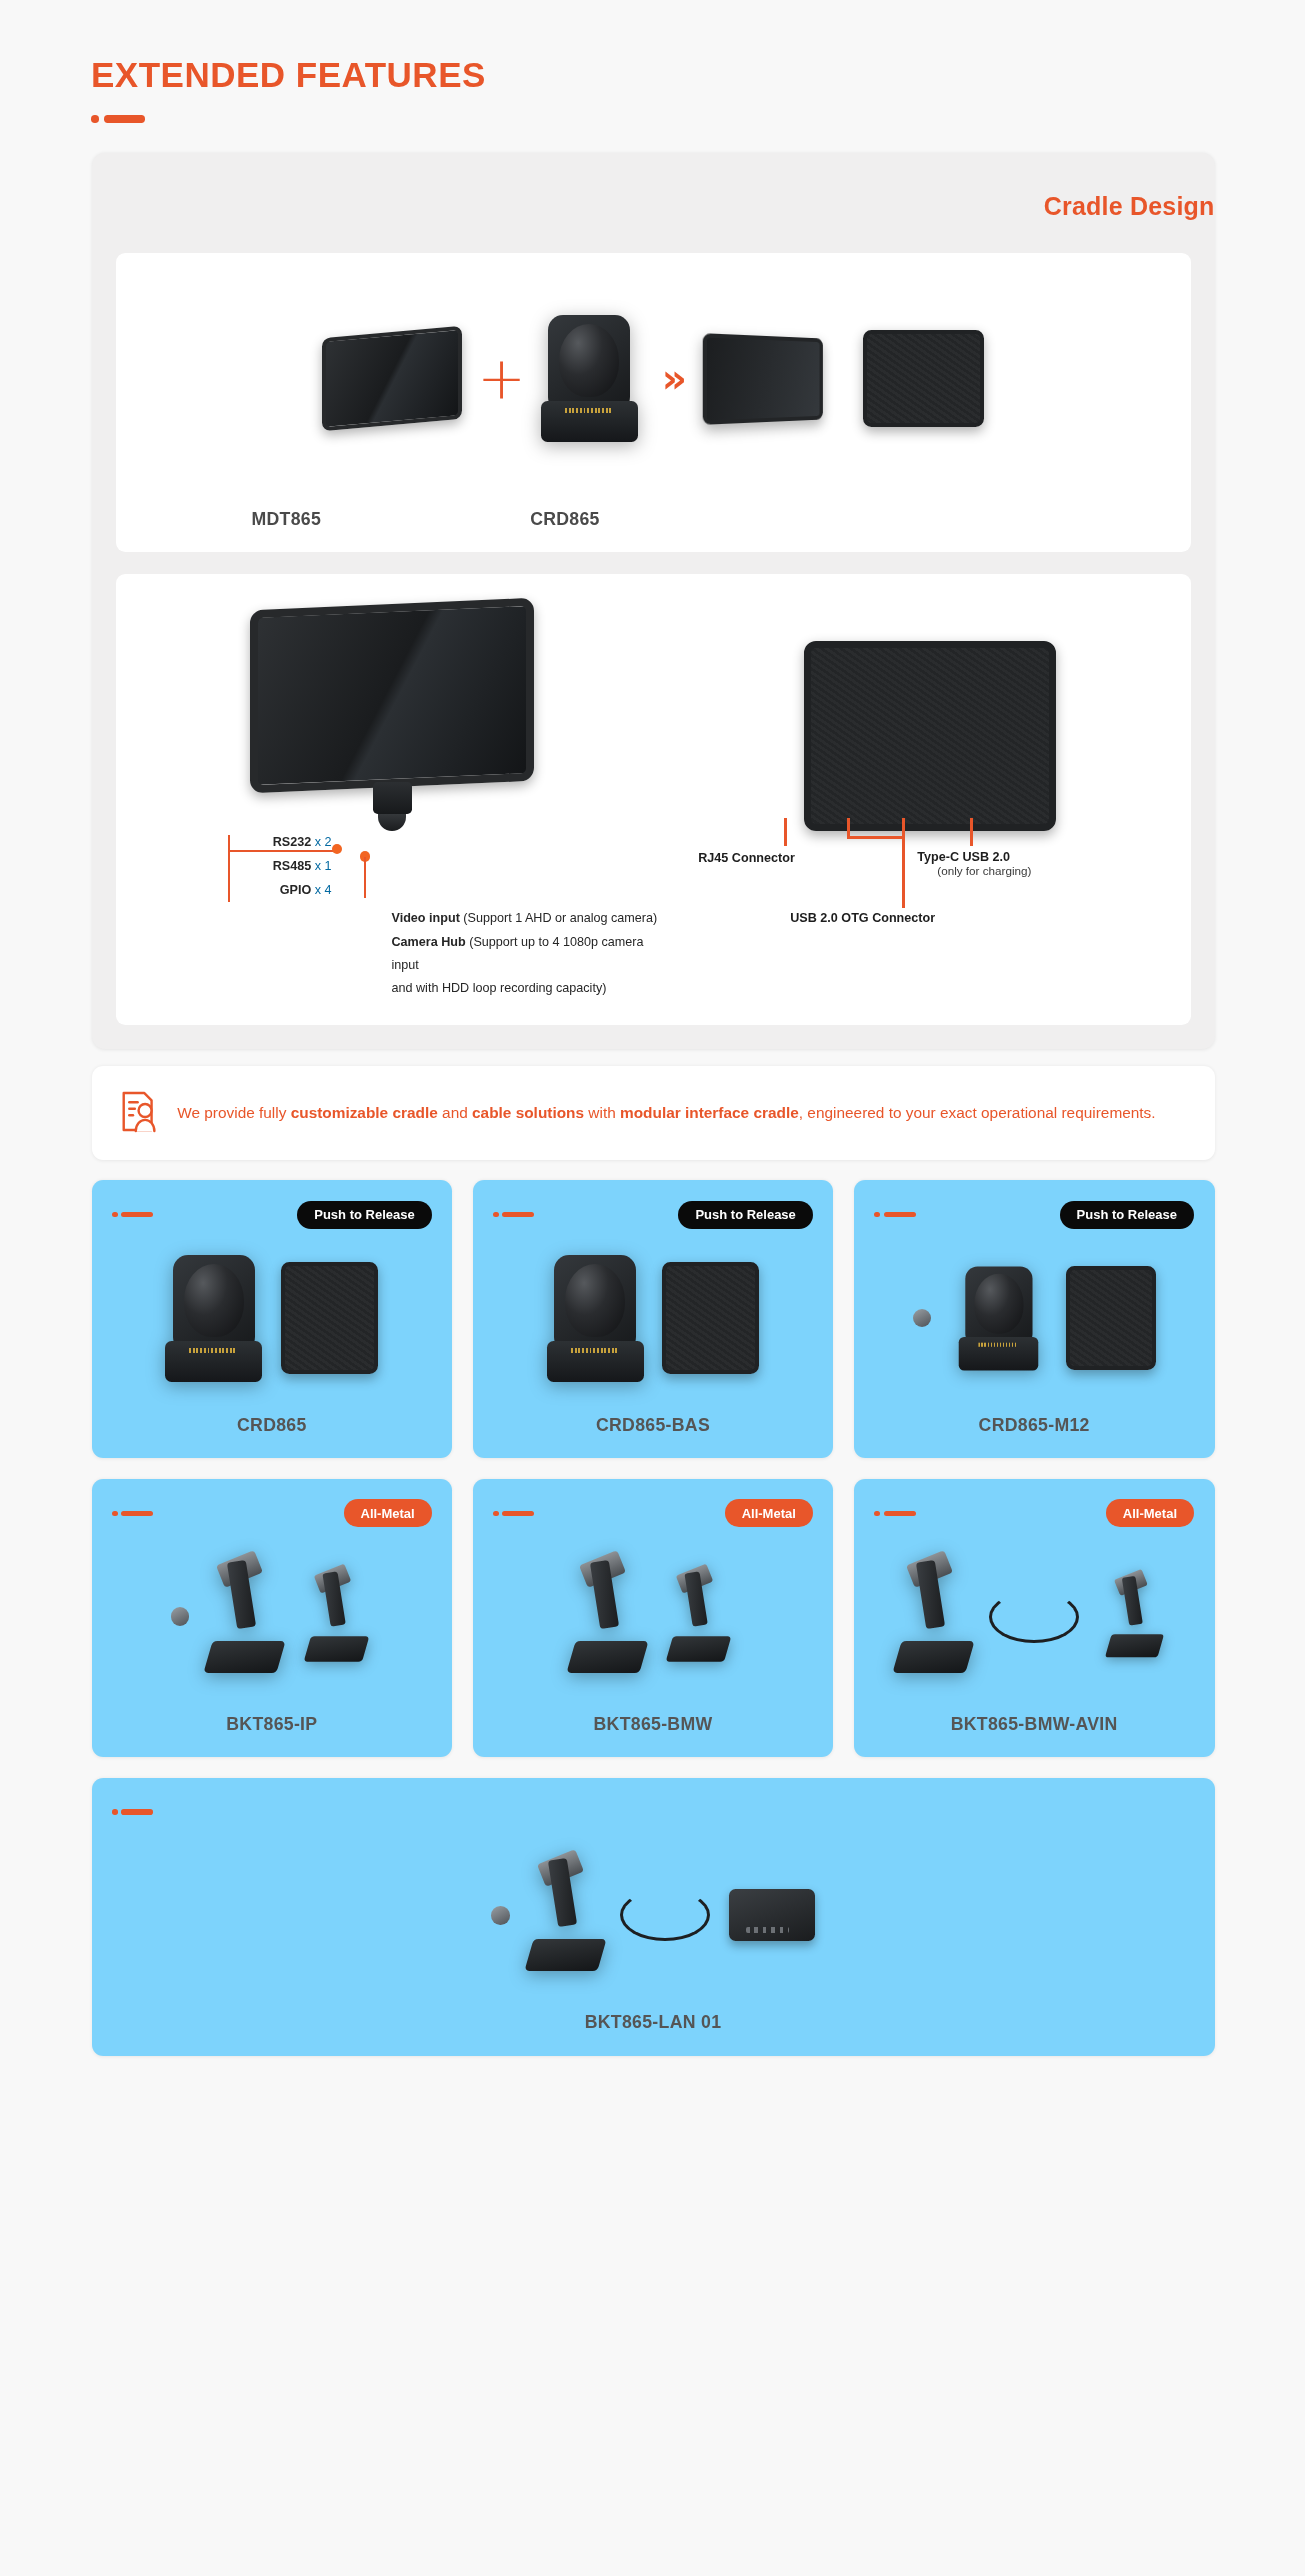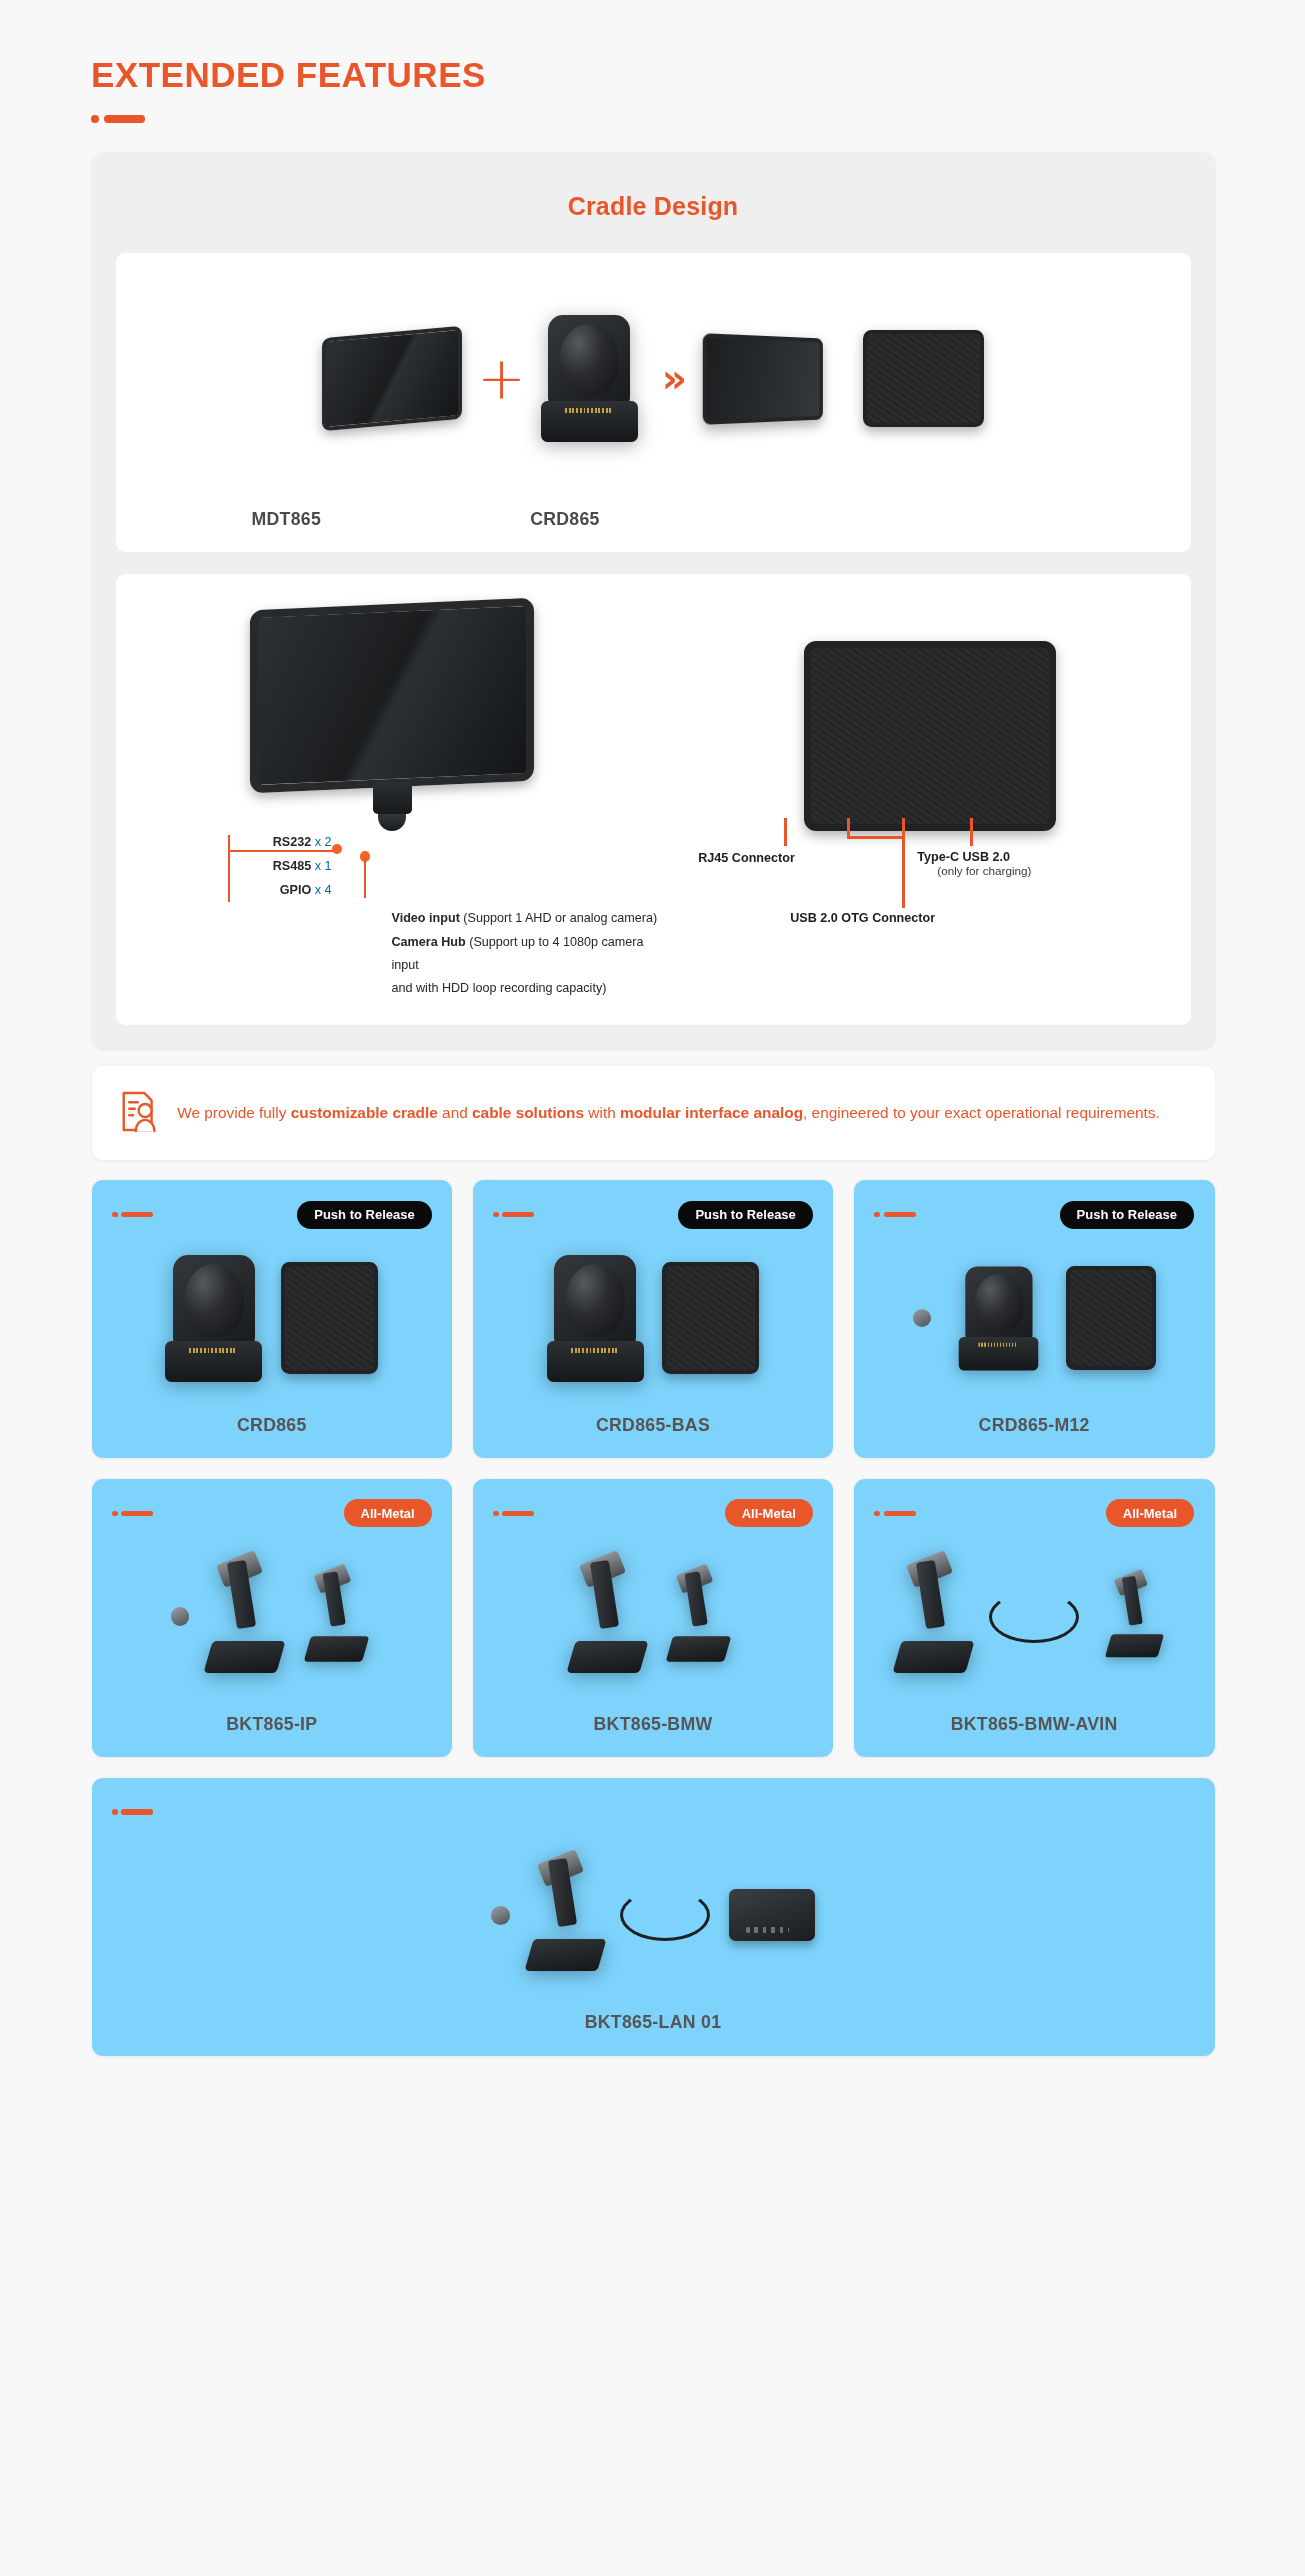--- a/index.html
+++ b/index.html
@@ -29,21 +29,21 @@
   .outer-card {
     margin: 30px auto 0 auto;
     width: 1123px;
     background: #f0efef;
     border-radius: 13px;
     box-shadow: 0 0.9px 3.7px rgba(0,0,0,.08);
     padding: 0 0 24px 0;
     overflow: hidden;
   }
   .outer-card-title {
-    text-align: center;
+    text-align: right;
     color: #e8562a;
     font-size: 25px;
     font-weight: bold;
     padding: 39px 0 32px 0;
     letter-spacing: 0.2px;
   }
   .inner-panel {
     background: #ffffff;
     border-radius: 9.3px;
     margin: 0 24px 22.4px 24px;
@@ -396,21 +396,21 @@
       <path d="M4 3h22l8 8v32H4z" stroke="#e8562a" stroke-width="2.6" stroke-linejoin="round"></path>
       <line x1="10" y1="13" x2="19" y2="13" stroke="#e8562a" stroke-width="2.6" stroke-linecap="round"></line>
       <line x1="10" y1="20" x2="16" y2="20" stroke="#e8562a" stroke-width="2.6" stroke-linecap="round"></line>
       <line x1="10" y1="27" x2="14" y2="27" stroke="#e8562a" stroke-width="2.6" stroke-linecap="round"></line>
       <circle cx="27" cy="22" r="7" fill="#ffffff" stroke="#e8562a" stroke-width="2.6"></circle>
       <path d="M17 44c0-7 4.6-12 10-12s10 5 10 12" fill="#ffffff" stroke="#e8562a" stroke-width="2.6" stroke-linecap="round"></path>
     </svg>
   </span>
   <div class="banner-text">
     <span>We provide fully </span><b>customizable cradle</b><span> and </span><b>cable solutions</b><span> with </span><b>modular interface</b>
-    <b>analog</b><span>, engineered to your exact operational requirements.</span>
+    <b>cradle</b><span>, engineered to your exact operational requirements.</span>
   </div>
 </div>
 
 <div class="grid">
 
   <div class="pcard">
     <div class="pcard-head">
       <span class="mini-dash">
           <i class="d"></i>
           <i class="l"></i>

